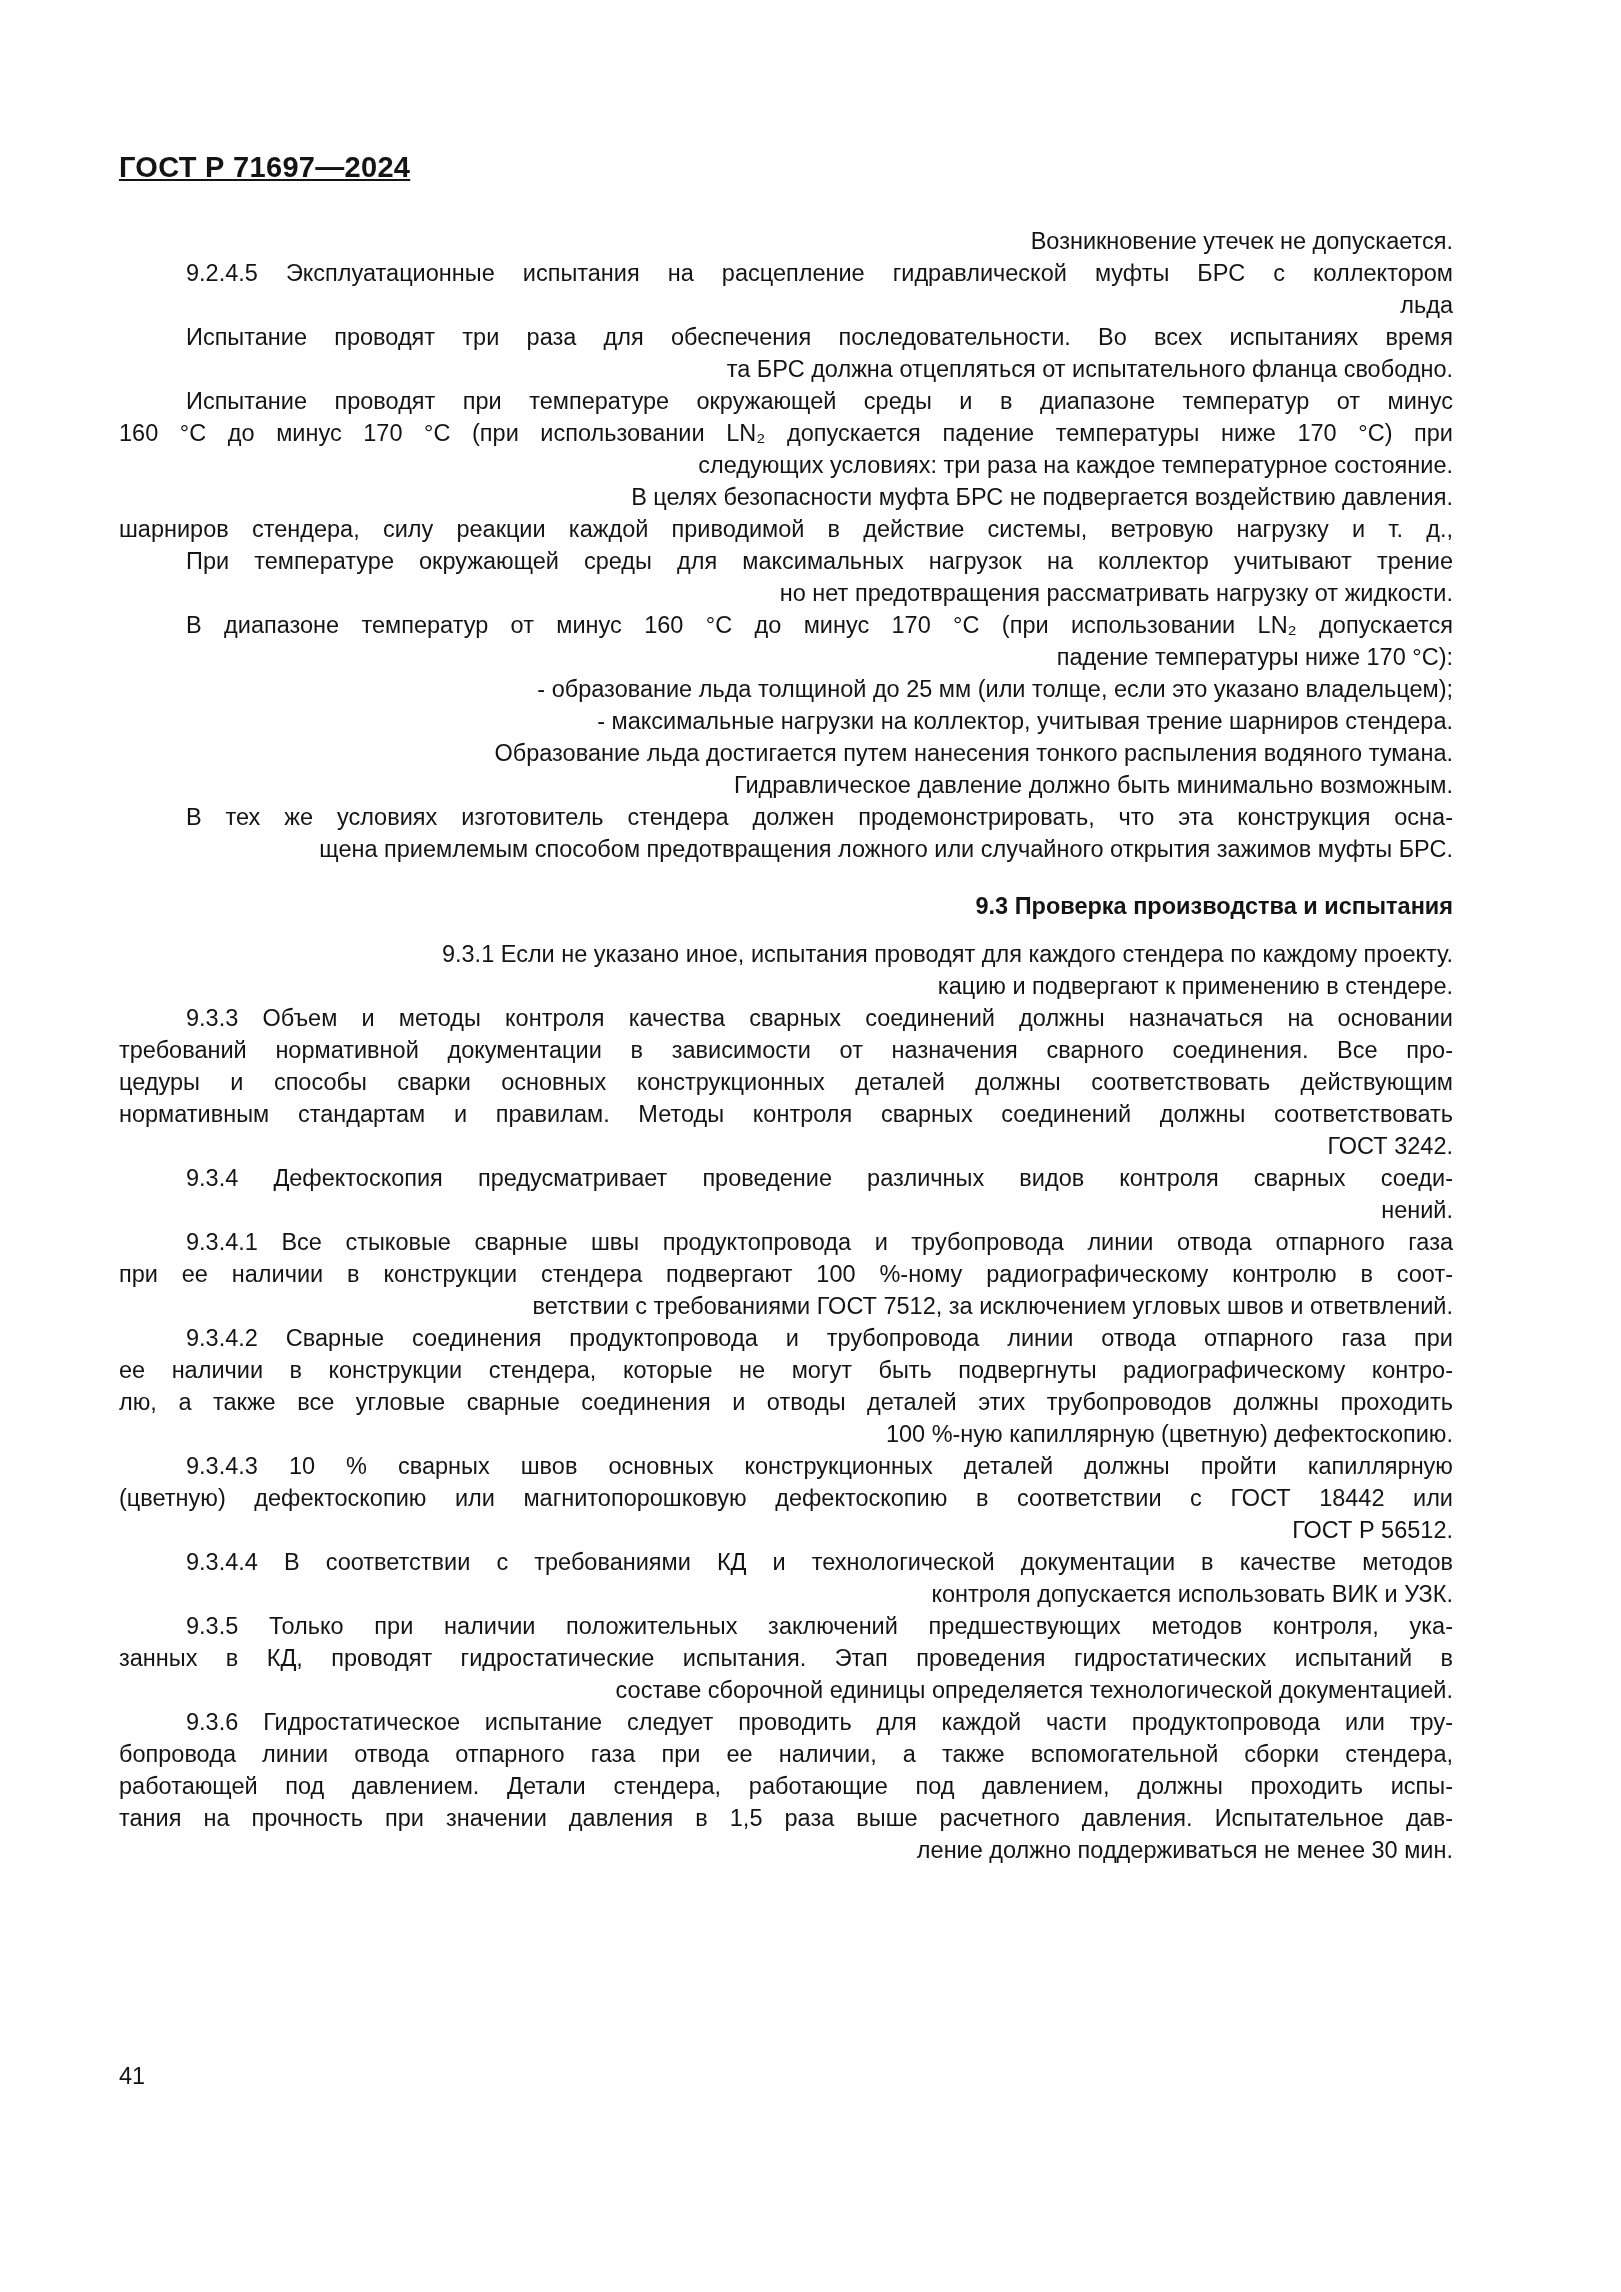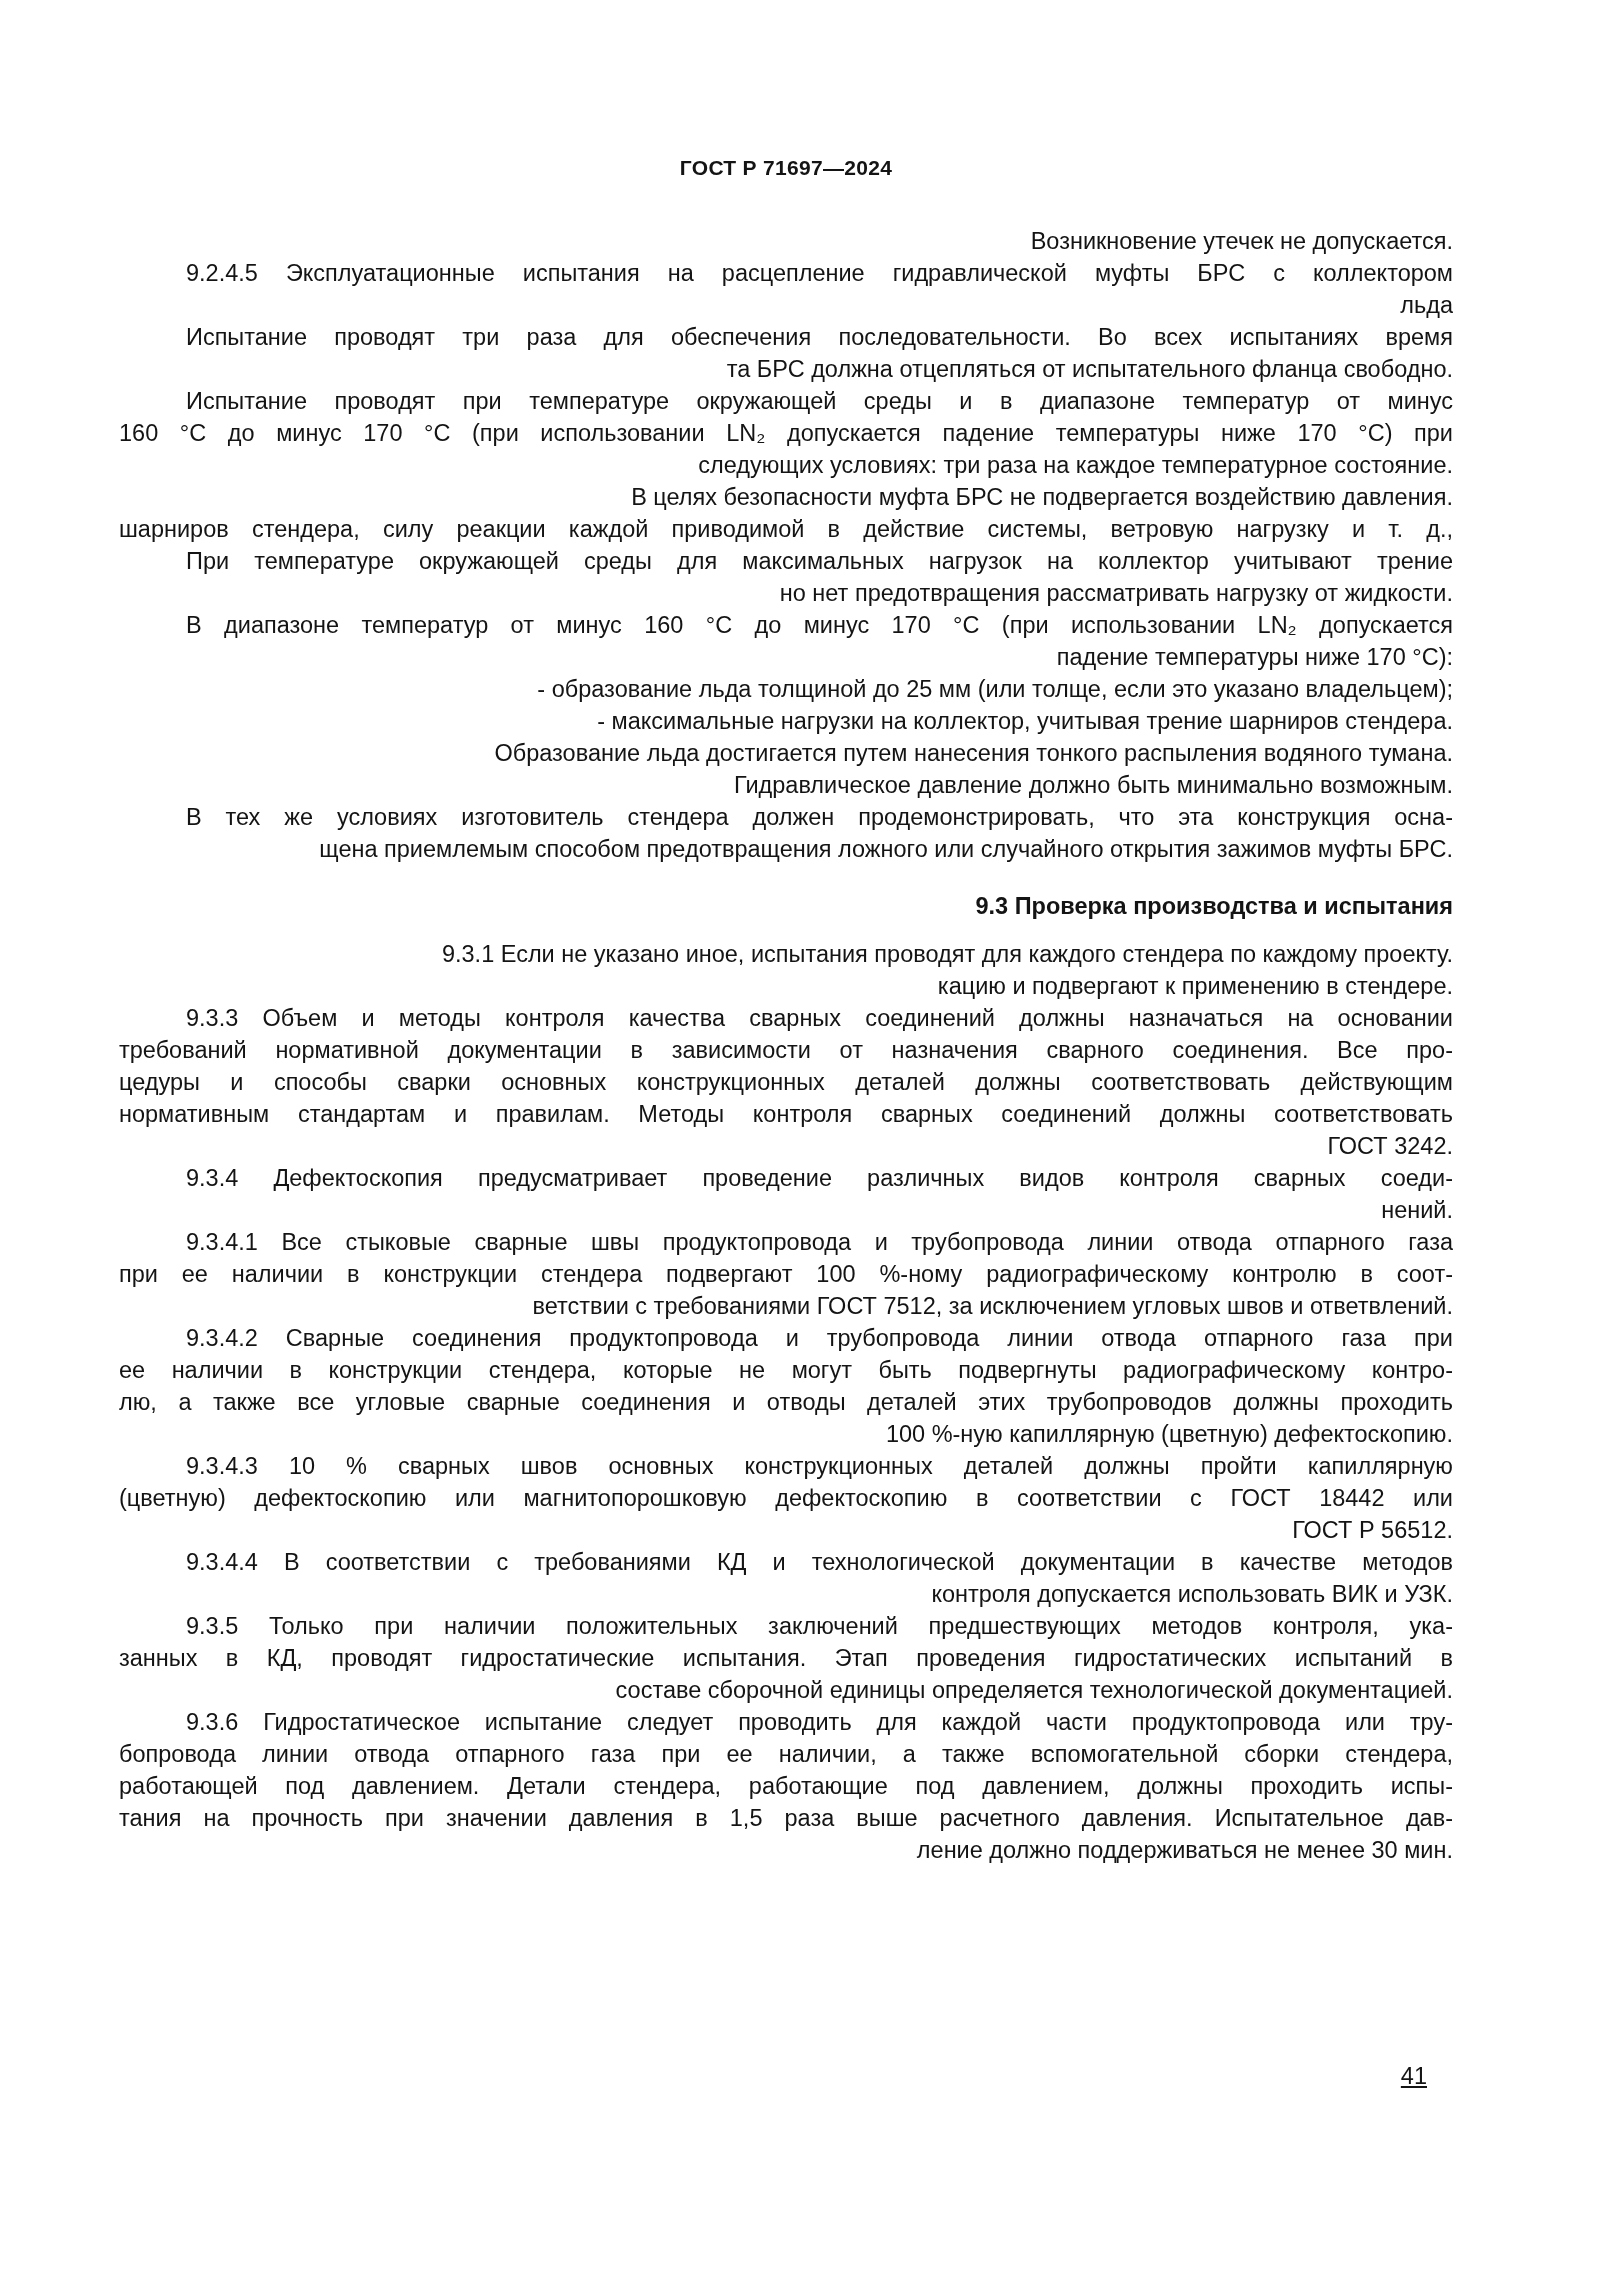--- a/index.html
+++ b/index.html
@@ -10,25 +10,26 @@
     background: #ffffff;
     overflow: hidden;
     font-family: "Liberation Sans", "DejaVu Sans", sans-serif;
     color: #141414;
   }
   .doc-header {
     position: absolute;
     top: 154px;
     left: 119px;
     width: 1334px;
-    text-align: center;
+    text-align: left;
     font-weight: 700;
-    font-size: 21px;
+    font-size: 29px;
     line-height: 27.4px;
     letter-spacing: 0.3px;
+    text-decoration: underline;
   }
   .doc-body {
     position: absolute;
     top: 225px;
     left: 119px;
     width: 1334px;
   }
   .block { margin: 0; padding: 0; }
   .line {
     font-size: 23.5px;
@@ -42,24 +43,22 @@
     text-align-last: justify;
   }
   .paragraph .line.first { padding-left: 67px; }
   .heading { font-weight: 700; margin: 24.5px 0 16.7px 0; }
   .heading .line { padding-left: 67px; }
   .page-number {
     position: absolute;
     top: 2060px;
     left: 119px;
     width: 1308px;
-    text-align: right;
     font-size: 23.5px;
     line-height: 32px;
-    text-decoration: underline;
   }
 </style>
 </head>
 <body>
 
 <div class="page">
   <div class="doc-header">ГОСТ Р 71697—2024</div>
 
   <div class="doc-body">
       <div class="block paragraph">

